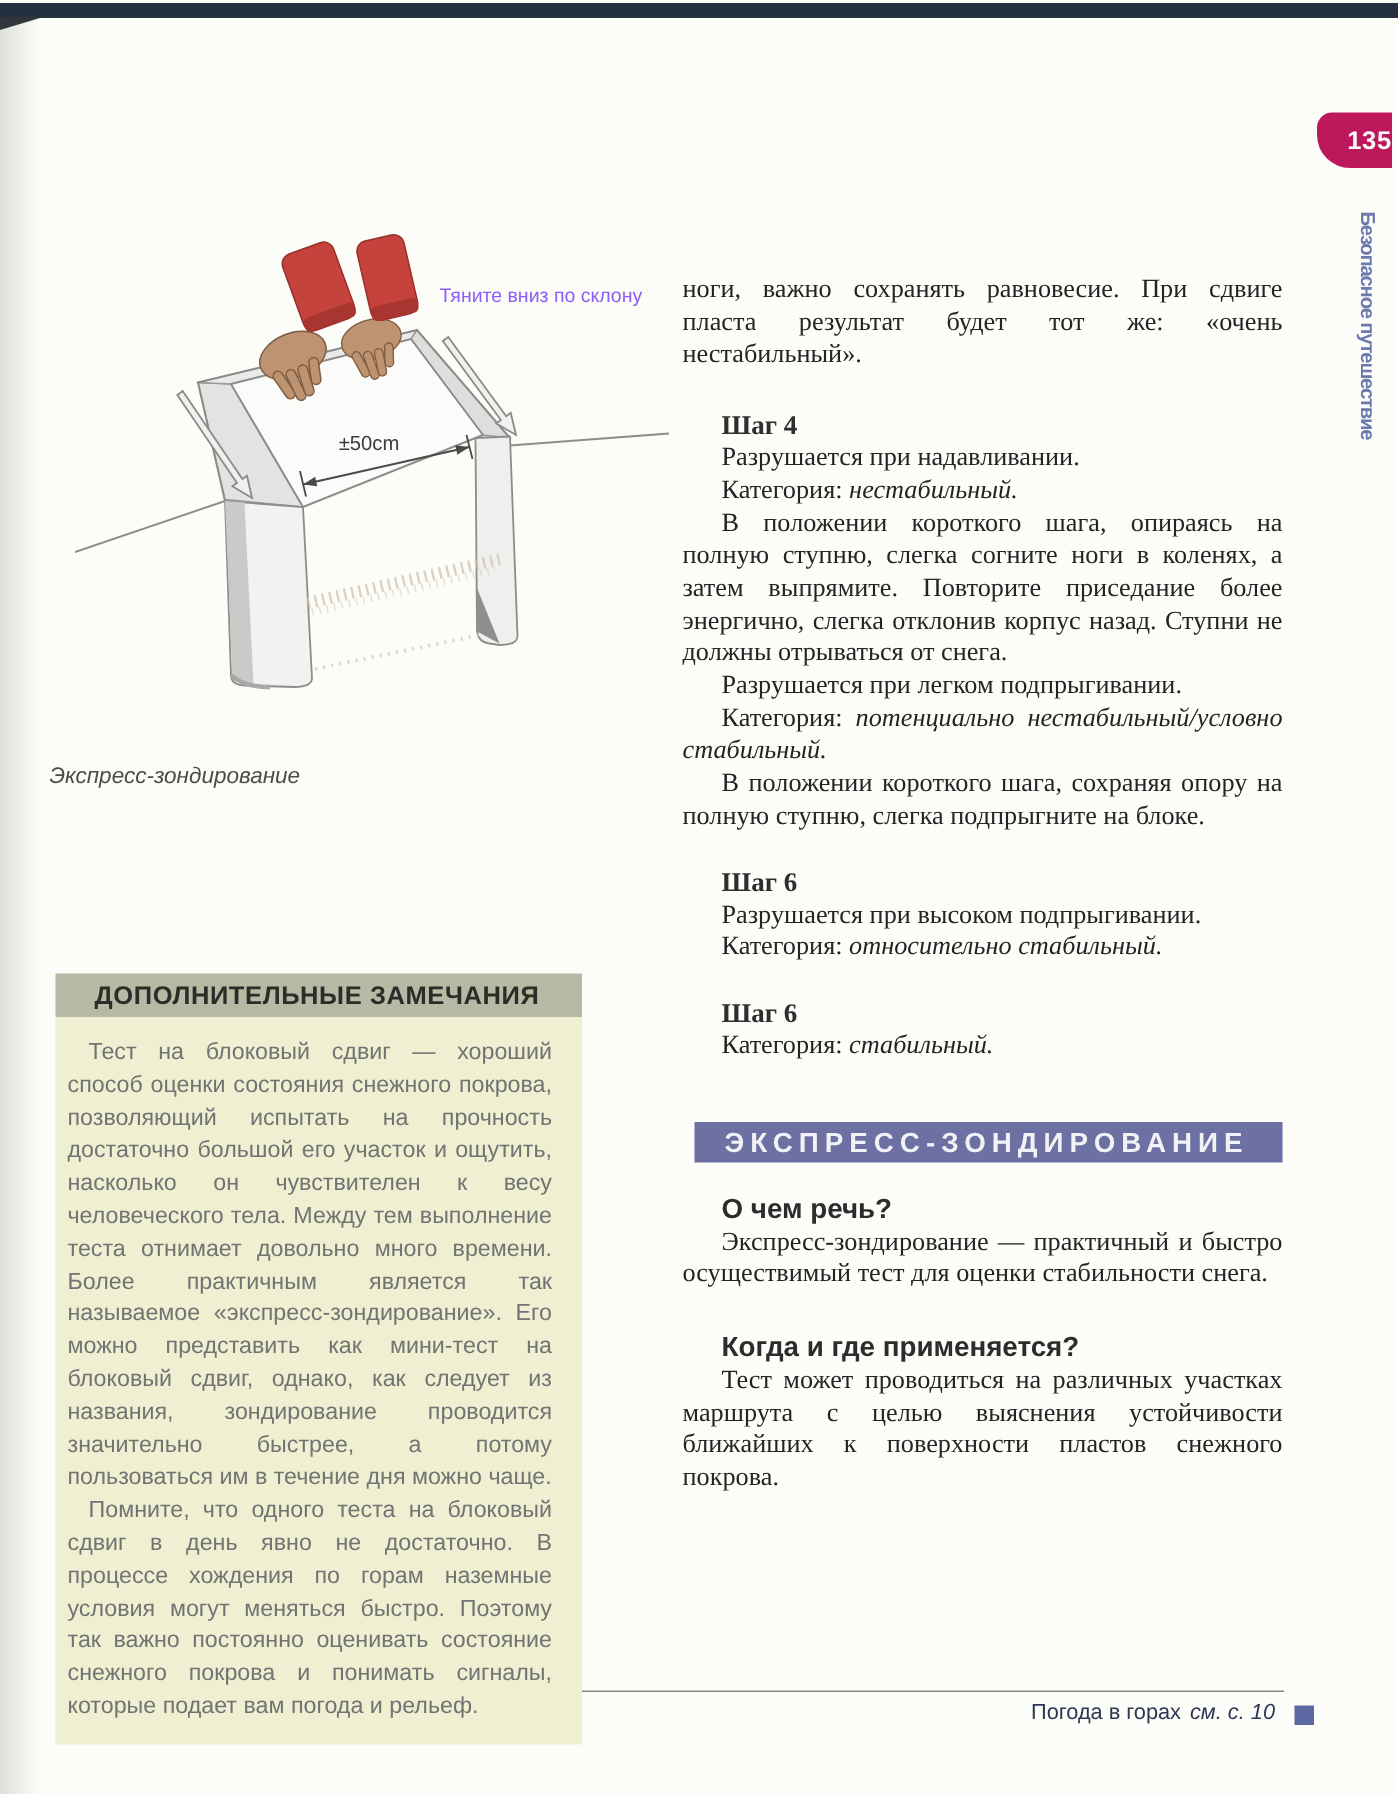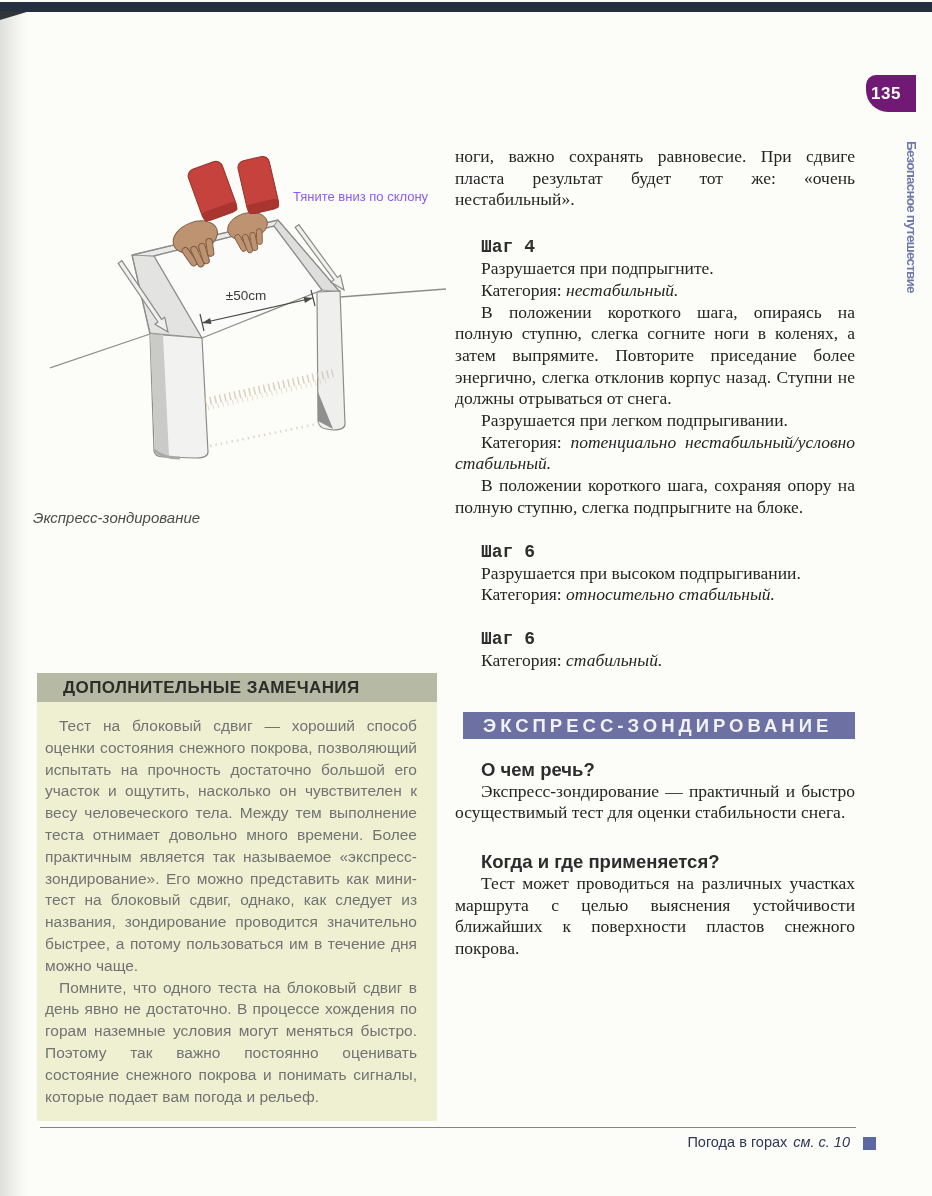--- a/index.html
+++ b/index.html
@@ -8,47 +8,47 @@
     background:#fcfcf8;
     font-family:"Liberation Sans",sans-serif;
   }
   
   .top-band{position:absolute;left:0;right:0;top:2px;height:10px;background:#243040;}
   .corner-fold{position:absolute;left:0;top:11px;width:0;height:0;
     border-top:9px solid #2d343a;border-right:30px solid transparent;}
   .left-shade{position:absolute;left:0;top:12px;bottom:0;width:26px;pointer-events:none;
     background:linear-gradient(90deg,rgba(70,70,66,.16),rgba(70,70,66,0));}
   
-  .page-badge{position:absolute;right:16px;top:75px;width:50px;height:37px;
-    background:#701a75;border-radius:10px 0 0 22px;
-    display:flex;align-items:center;justify-content:flex-start;
+  .page-badge{position:absolute;right:4px;top:75px;width:50px;height:37px;
+    background:#be185d;border-radius:10px 0 0 22px;
+    display:flex;align-items:center;justify-content:flex-end;
     color:#fbfbf9;font-weight:bold;font-size:17px;letter-spacing:.5px;padding-left:5px;box-sizing:border-box;}
   .edge-tab{position:absolute;right:13px;top:141px;
     writing-mode:vertical-rl;
     font-weight:bold;font-size:13.5px;letter-spacing:-0.8px;color:#6c79ac;}
   
   .fig-svg{position:absolute;left:50px;top:140px;width:400px;height:320px;z-index:1;}
   .fig-pull-label{position:absolute;left:293px;top:189px;z-index:2;
     font-size:13px;color:#8b5cf6;}
   .fig-caption{position:absolute;left:33px;top:509px;
     font-style:italic;font-size:15px;color:#4c4c48;}
   
-  .notes-box{position:absolute;left:37px;top:673px;width:400px;z-index:2;}
+  .notes-box{position:absolute;left:37px;top:649px;width:351px;z-index:2;}
   .notes-header{background:#b6b9a4;color:#2c2c28;font-weight:bold;font-size:17px;
     letter-spacing:.4px;padding:5px 10px 4px 26px;}
   .notes-body{background:#eef0d1;padding:13px 20px 14px 8px;
     font-size:15.5px;line-height:21.8px;color:#737373;text-align:justify;}
   .notes-body p{margin:0;text-indent:14px;}
   
   .right-col{position:absolute;left:455px;top:0;width:400px;padding-top:146px;
     font-family:"Liberation Serif",serif;font-size:17.5px;line-height:21.7px;
     color:#242424;text-align:justify;}
   .right-col p{margin:0;text-indent:26px;}
-  .right-col p.intro{text-indent:0;}
-  .step-title{font-family:Liberation Mono, monospace;font-weight:bold;font-size:18px;
+  .right-col p.intro{text-indent:0;margin-top:36px;}
+  .step-title{font-family:Liberation Serif, serif;font-weight:bold;font-size:18px;
     color:#2e2e2e;margin:26px 0 0 0;text-indent:26px;line-height:21px;text-align:left;}
   .step-title.later{margin-top:23px;}
   .cat em{font-style:italic;}
   p.detail:empty{display:none;}
   .section-bar{margin:40px 0 0 8px;height:27px;background:#6c70a3;
     font-family:"Liberation Sans",sans-serif;font-weight:bold;font-size:18.5px;
     letter-spacing:4px;line-height:28px;color:#f2f2f6;padding-left:20px;text-align:left;}
   .sub-title{font-family:"Liberation Sans",sans-serif;font-weight:bold;font-size:18.5px;
     color:#2c2c2c;margin:20px 0 0 0;text-indent:26px;line-height:22px;text-align:left;}
   .sub-title.later{margin-top:27px;}
@@ -170,21 +170,21 @@
   <div class="notes-body">
     <p>Тест на блоковый сдвиг — хороший способ оценки состояния снежного покрова, позволяющий испытать на прочность достаточно большой его участок и ощутить, насколько он чувствителен к весу человеческого тела. Между тем выполнение теста отнимает довольно много времени. Более практичным является так называемое «экспресс-зондирование». Его можно представить как мини-тест на блоковый сдвиг, однако, как следует из названия, зондирование проводится значительно быстрее, а потому пользоваться им в течение дня можно чаще.</p>
     <p>Помните, что одного теста на блоковый сдвиг в день явно не достаточно. В процессе хождения по горам наземные условия могут меняться быстро. Поэтому так важно постоянно оценивать состояние снежного покрова и понимать сигналы, которые подает вам погода и рельеф.</p>
   </div>
 </div>
 
 <div class="right-col">
   <p class="intro">ноги, важно сохранять равновесие. При сдвиге пласта результат будет тот же: «очень нестабильный».</p>
 
   <h3 class="step-title">Шаг 4</h3>
-  <p>Разрушается при подпрыгните.</p>
+  <p>Разрушается при надавливании.</p>
   <p class="cat"><span>Категория:</span> <em>нестабильный.</em></p>
   <p class="detail">В положении короткого шага, опираясь на полную ступню, слегка согните ноги в коленях, а затем выпрямите. Повторите приседание более энергично, слегка отклонив корпус назад. Ступни не должны отрываться от снега.</p>
 
   <p>Разрушается при легком подпрыгивании.</p>
   <p class="cat"><span>Категория:</span> <em>потенциально нестабильный/условно стабильный.</em></p>
   <p class="detail">В положении короткого шага, сохраняя опору на полную ступню, слегка подпрыгните на блоке.</p>
 
   <h3 class="step-title later">Шаг 6</h3>
   <p>Разрушается при высоком подпрыгивании.</p>
   <p class="cat"><span>Категория:</span> <em>относительно стабильный.</em></p>

